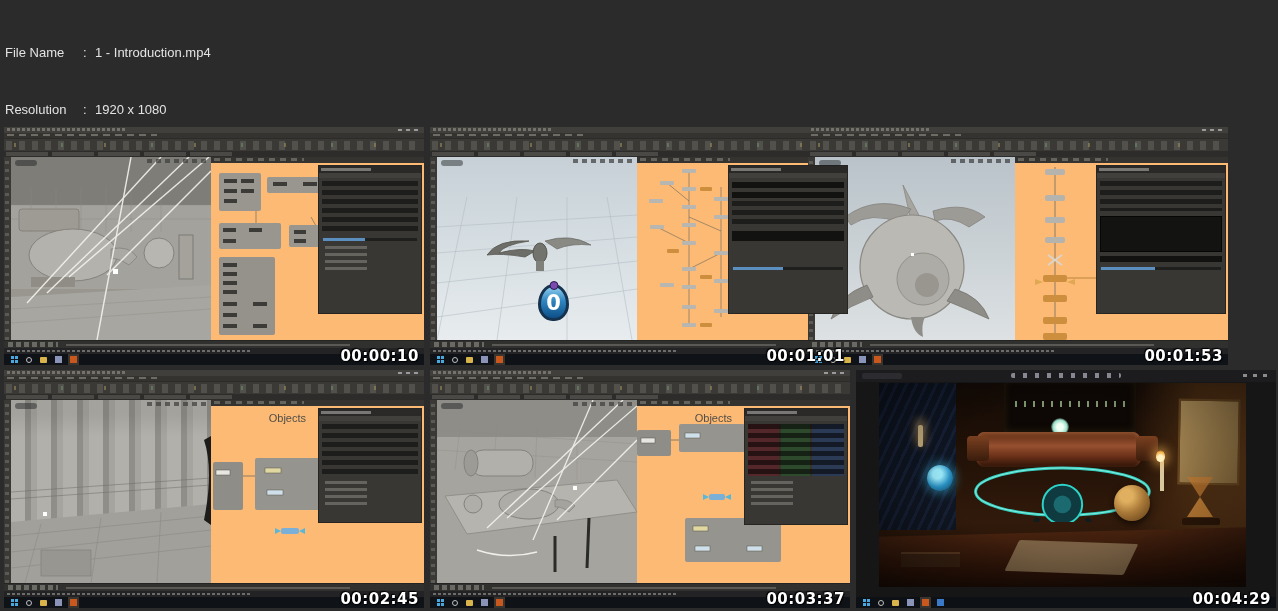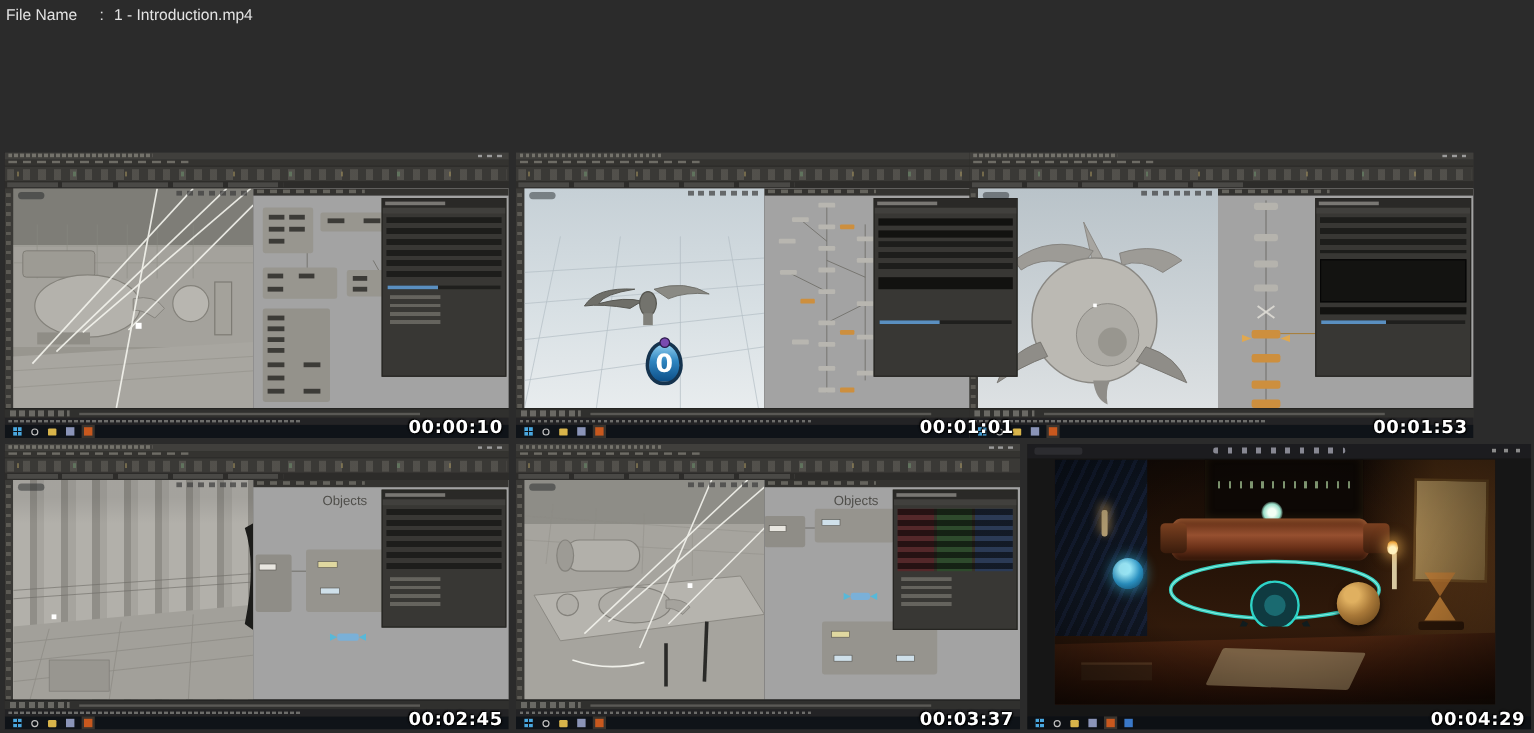--- a/index.html
+++ b/index.html
@@ -2,21 +2,21 @@
 <html><head>
 <meta charset="utf-8">
 <style>
   * { margin:0; padding:0; box-sizing:border-box; }
   html,body { width:1278px; height:611px; overflow:hidden; }
   body { background:#2b2b2b; font-family:"Liberation Sans", sans-serif; position:relative; }
 
   
   .header { position:absolute; left:5px; top:4px; color:#e3e3e3; font-size:13px; line-height:17px; }
   .hrow { white-space:nowrap; }
-  .hlabel { display:inline-block; width:78px; }
+  .hlabel { display:inline-block; width:78px;margin-top:40px; }
   .hsep { display:inline-block; width:12px; }
 
   
   .grid { position:absolute; left:4px; top:127px; width:1272px; height:481px; }
   .thumb { position:absolute; width:420px; height:238px; background:#323130; overflow:hidden; }
   .t1{left:0;top:0} .t2{left:426px;top:0} .t3{left:804px;top:0}
   .t4{left:0;top:243px} .t5{left:426px;top:243px} .t6{left:852px;top:243px}
 
   .ts { position:absolute; right:5px; bottom:0px; z-index:30;
         font:bold 15px "DejaVu Sans", sans-serif; color:#fff; letter-spacing:.5px;
@@ -43,21 +43,21 @@
   .h-main { flex:1; display:flex; position:relative; background:#2d2c2a; }
   .h-vptool { width:7px; background:#3a3936;
       background-image:repeating-linear-gradient(180deg,#5c5a54 0 3px,transparent 3px 8px);
       background-size:4px 100%; background-repeat:no-repeat; background-position:1px 4px; }
   .h-vp { width:200px; position:relative; overflow:hidden; }
   .h-vp::before { content:""; position:absolute; top:3px; left:4px; width:22px; height:6px; z-index:5;
       background:rgba(25,28,30,.45); border-radius:3px; }
   .h-vp::after { content:""; position:absolute; top:2px; right:4px; width:60px; height:4px; z-index:5;
       background:repeating-linear-gradient(90deg,rgba(60,60,60,.7) 0 5px,transparent 5px 9px); }
   .h-vp svg { position:absolute; inset:0; }
-  .h-net { flex:1; position:relative; background:#a3a3a3; overflow:hidden; }
+  .h-net { flex:1; position:relative; background:#fdba74; overflow:hidden; }
   .h-net svg { position:absolute; inset:0; }
   .net-toolbar { position:absolute; top:0; left:0; right:0; height:6px; background:#343330; }
   .net-toolbar::before { content:""; position:absolute; left:3px; top:1px; width:90px; height:3px;
       background:repeating-linear-gradient(90deg,#7a7870 0 6px,transparent 6px 11px); opacity:.7; }
   .net-label { position:absolute; top:12px; right:118px; font-size:11px; color:#4f4e4a; z-index:1; }
 
   .pp { position:absolute; right:2px; top:8px; width:104px; bottom:26px; background:#383734; z-index:4;
         border:1px solid #262522; }
   .pp-title { height:7px; background:#2a2927; position:relative; }
   .pp-title::before { content:""; position:absolute; left:2px; top:2px; width:50px; height:3px;
@@ -165,20 +165,23 @@
   .rn-vign { inset:0; background:radial-gradient(ellipse at 50% 45%, rgba(0,0,0,0) 45%, rgba(0,0,0,.55) 100%); }
   .rn-ring { left:24%; top:38%; width:52%; height:30%; }
 </style>
 </head>
 <body>
 
 <div class="header">
   <div class="hrow">
     <span class="hlabel">File Name</span><span class="hsep">:</span><span class="hval">1 - Introduction.mp4</span>
   </div>
+  <div class="hrow">
+    <span class="hlabel">Resolution</span><span class="hsep">:</span><span class="hval">1920 x 1080</span>
+  </div>
 </div>
 
 <div class="grid">
 
   <div class="thumb t1">
     <div class="hwin">
       <div class="h-title"></div>
       <div class="h-menu"></div>
       <div class="h-shelf"></div>
       <div class="h-tabs"></div>

